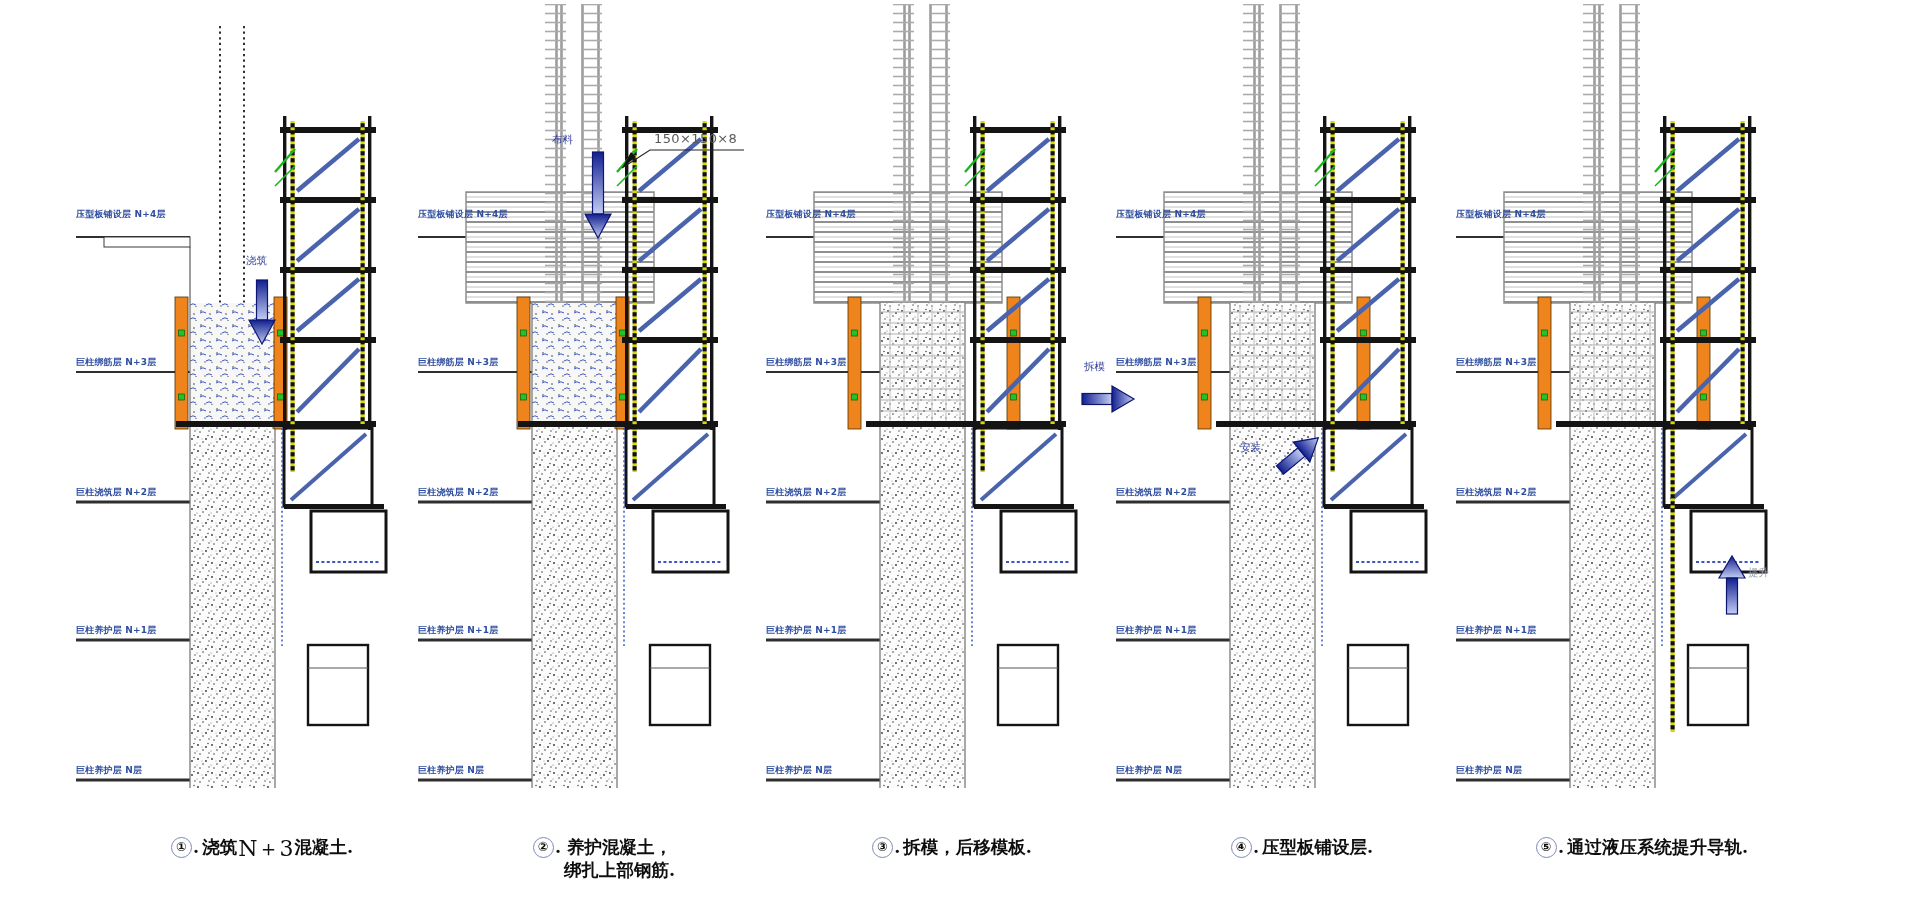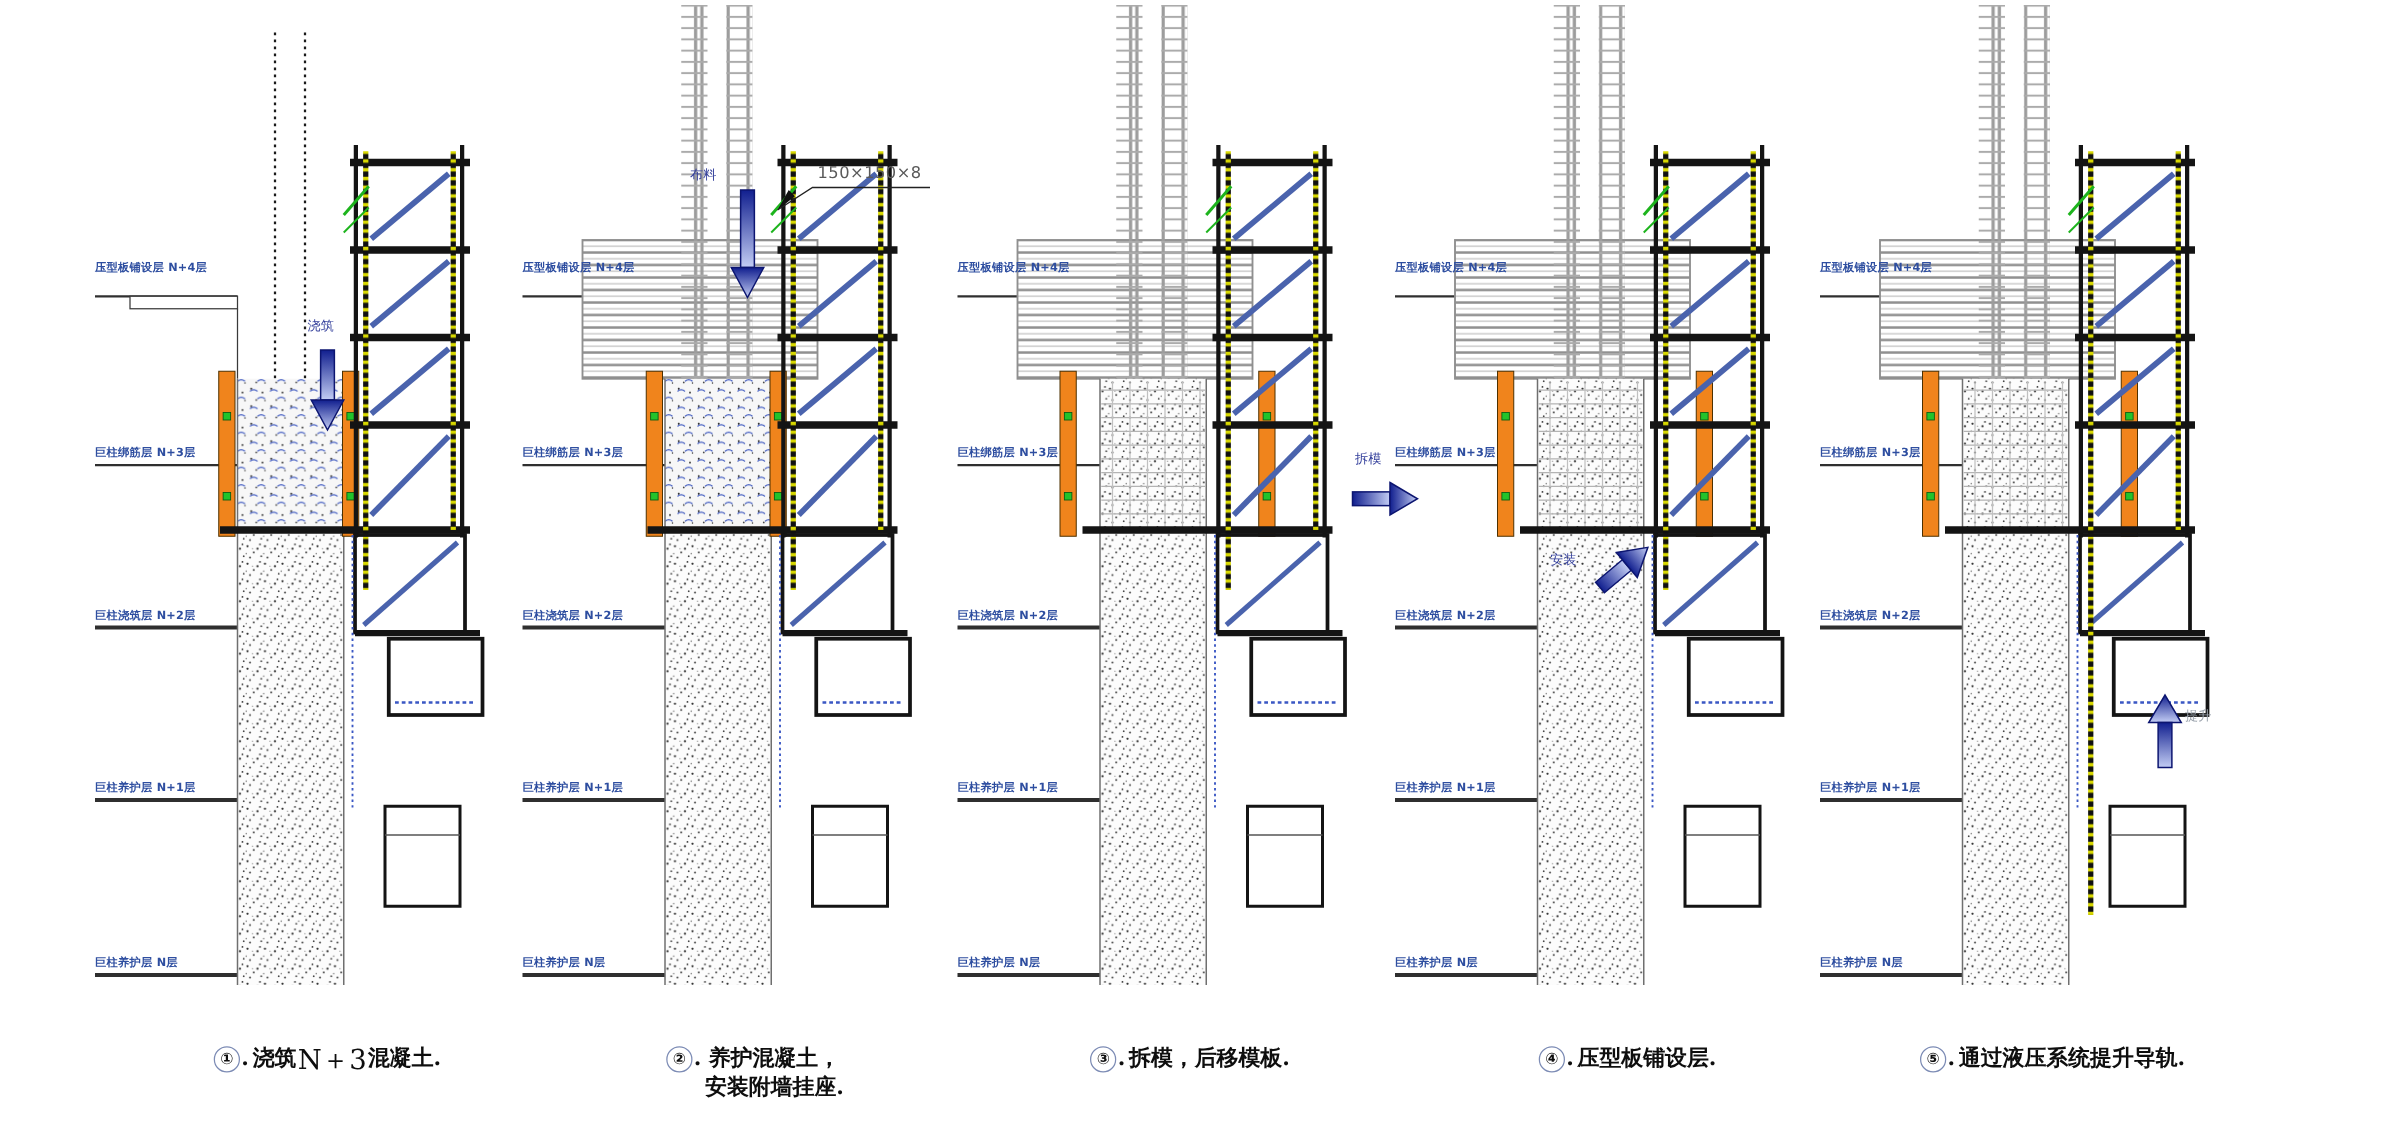--- a/index.html
+++ b/index.html
@@ -193,21 +193,21 @@
     <span class="flabel fl-3">巨柱浇筑层 N+2层</span>
     <span class="flabel fl-4">巨柱养护层 N+1层</span>
     <span class="flabel fl-5">巨柱养护层 N层</span>
     <span class="anno anno-p2">布料</span>
     <span class="note">150×150×8</span>
     <div class="caption">
       <span class="cnum">②</span>
         <span class="cdot">. </span>
       <span class="ctext ctext-left">
         <span class="cline">养护混凝土，</span>
-        <span class="cline">安装附墙挂座.</span>
+        <span class="cline">绑扎上部钢筋.</span>
       </span>
     </div>
   </div>
 
   <div class="panel" style="left:760px">
     <div class="svg-slot" id="slot-2"><svg viewBox="0 0 384 800" width="384" height="800">
           <line x1="6" y1="237" x2="120" y2="237" stroke="#2f2f2f" stroke-width="1.8"></line>
           <line x1="6" y1="372" x2="120" y2="372" stroke="#2f2f2f" stroke-width="1.8"></line>
           <line x1="6" y1="502" x2="120" y2="502" stroke="#2f2f2f" stroke-width="3.2"></line>
           <line x1="6" y1="640" x2="120" y2="640" stroke="#2f2f2f" stroke-width="3.2"></line>

